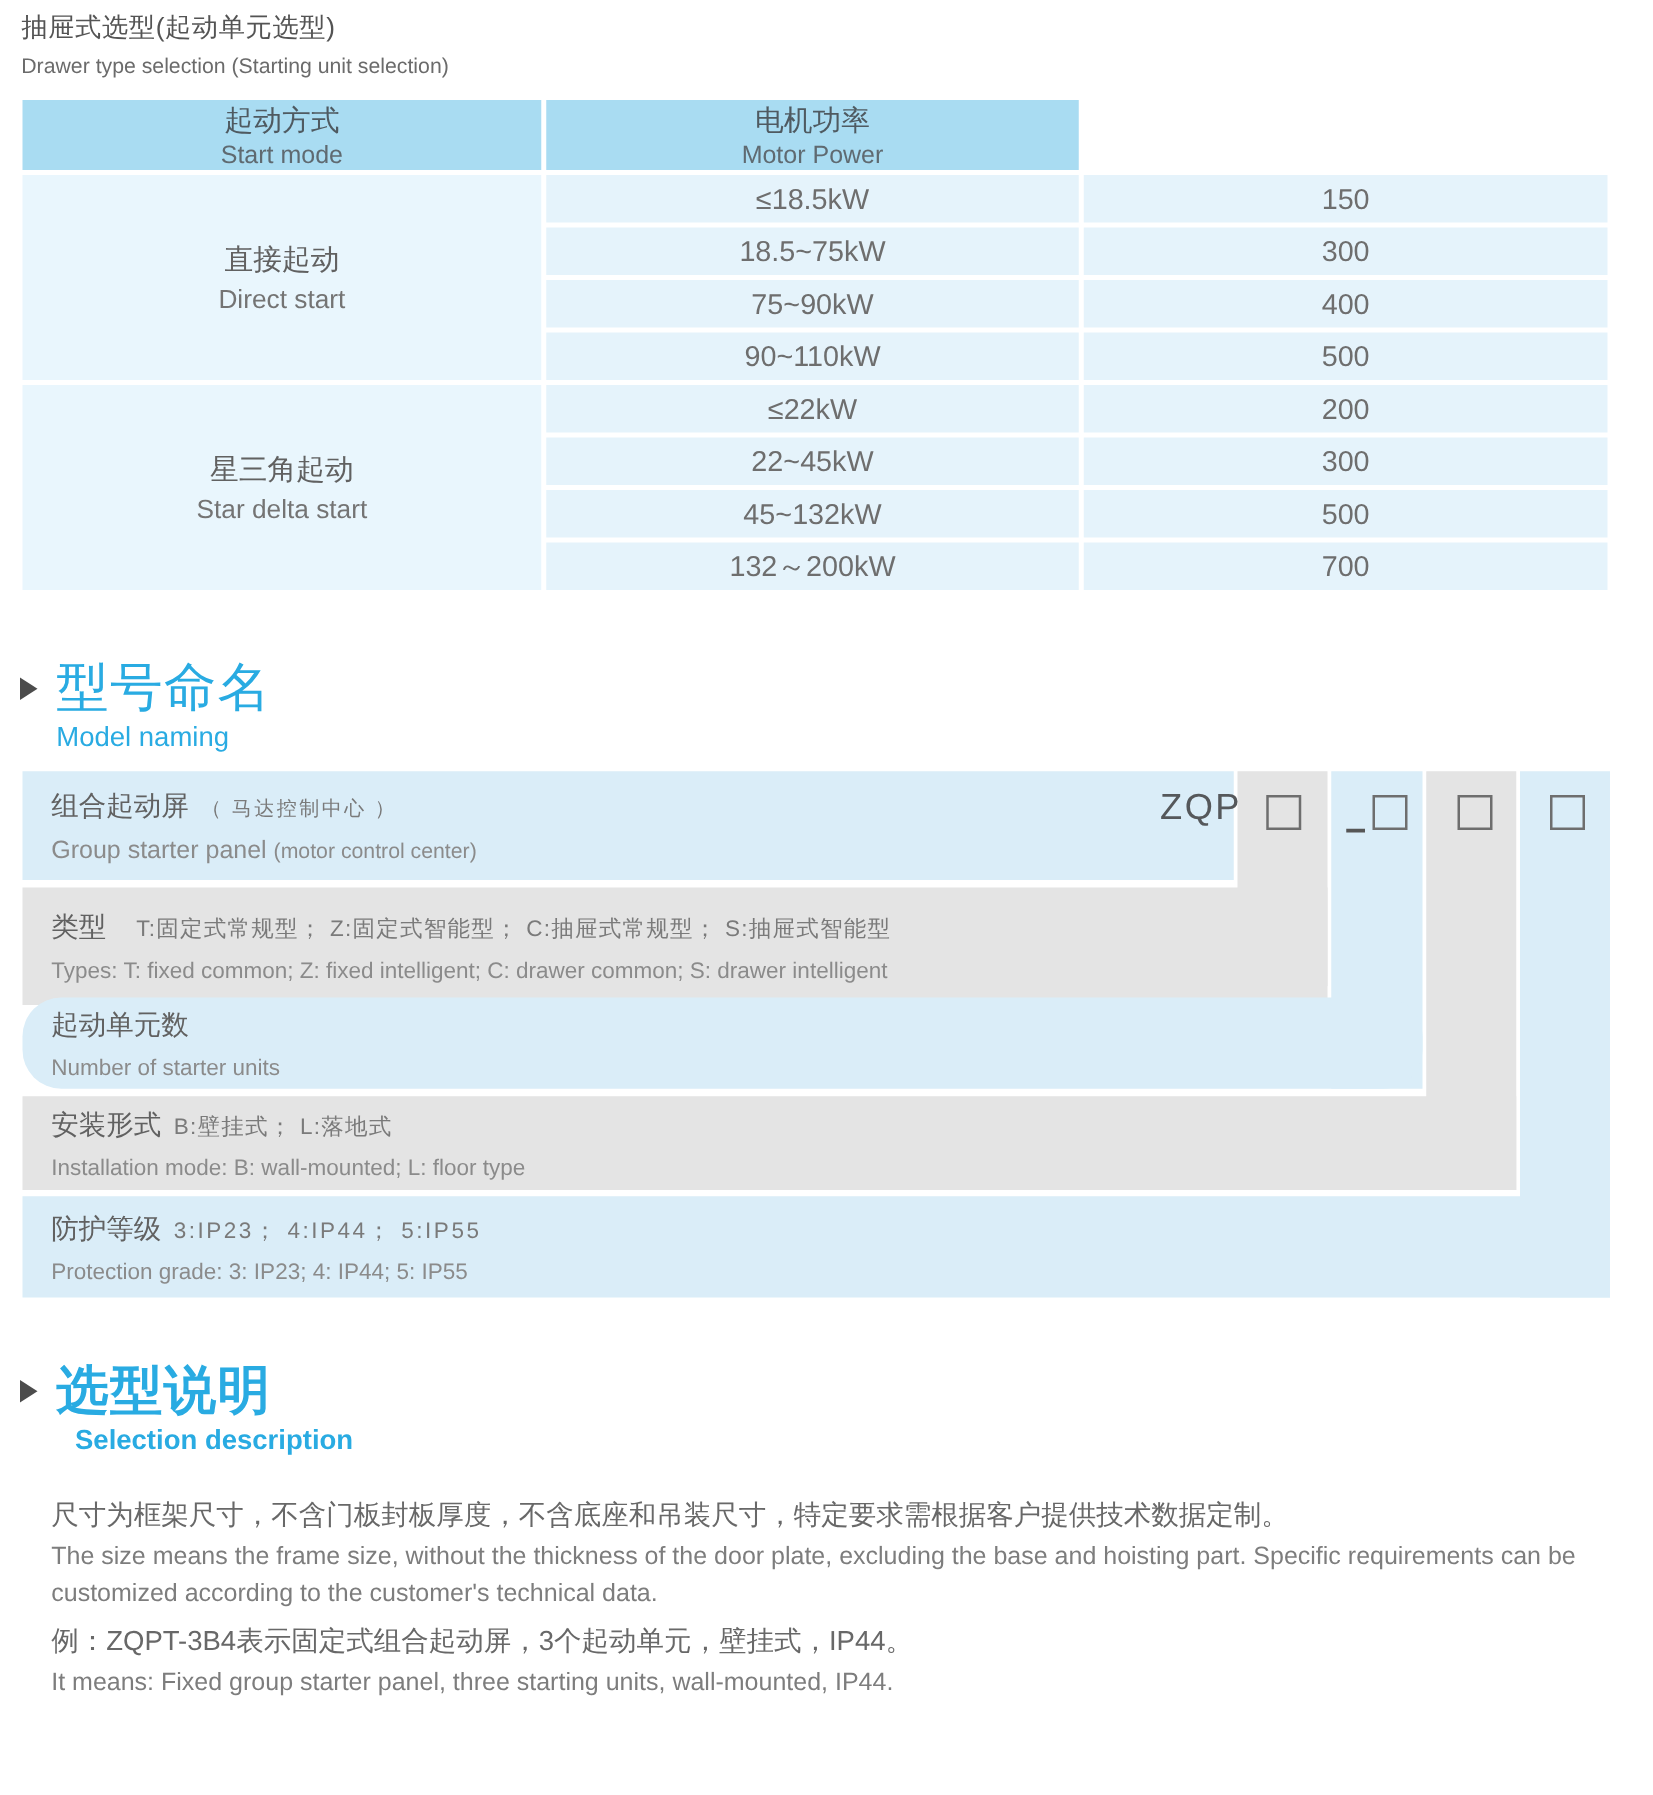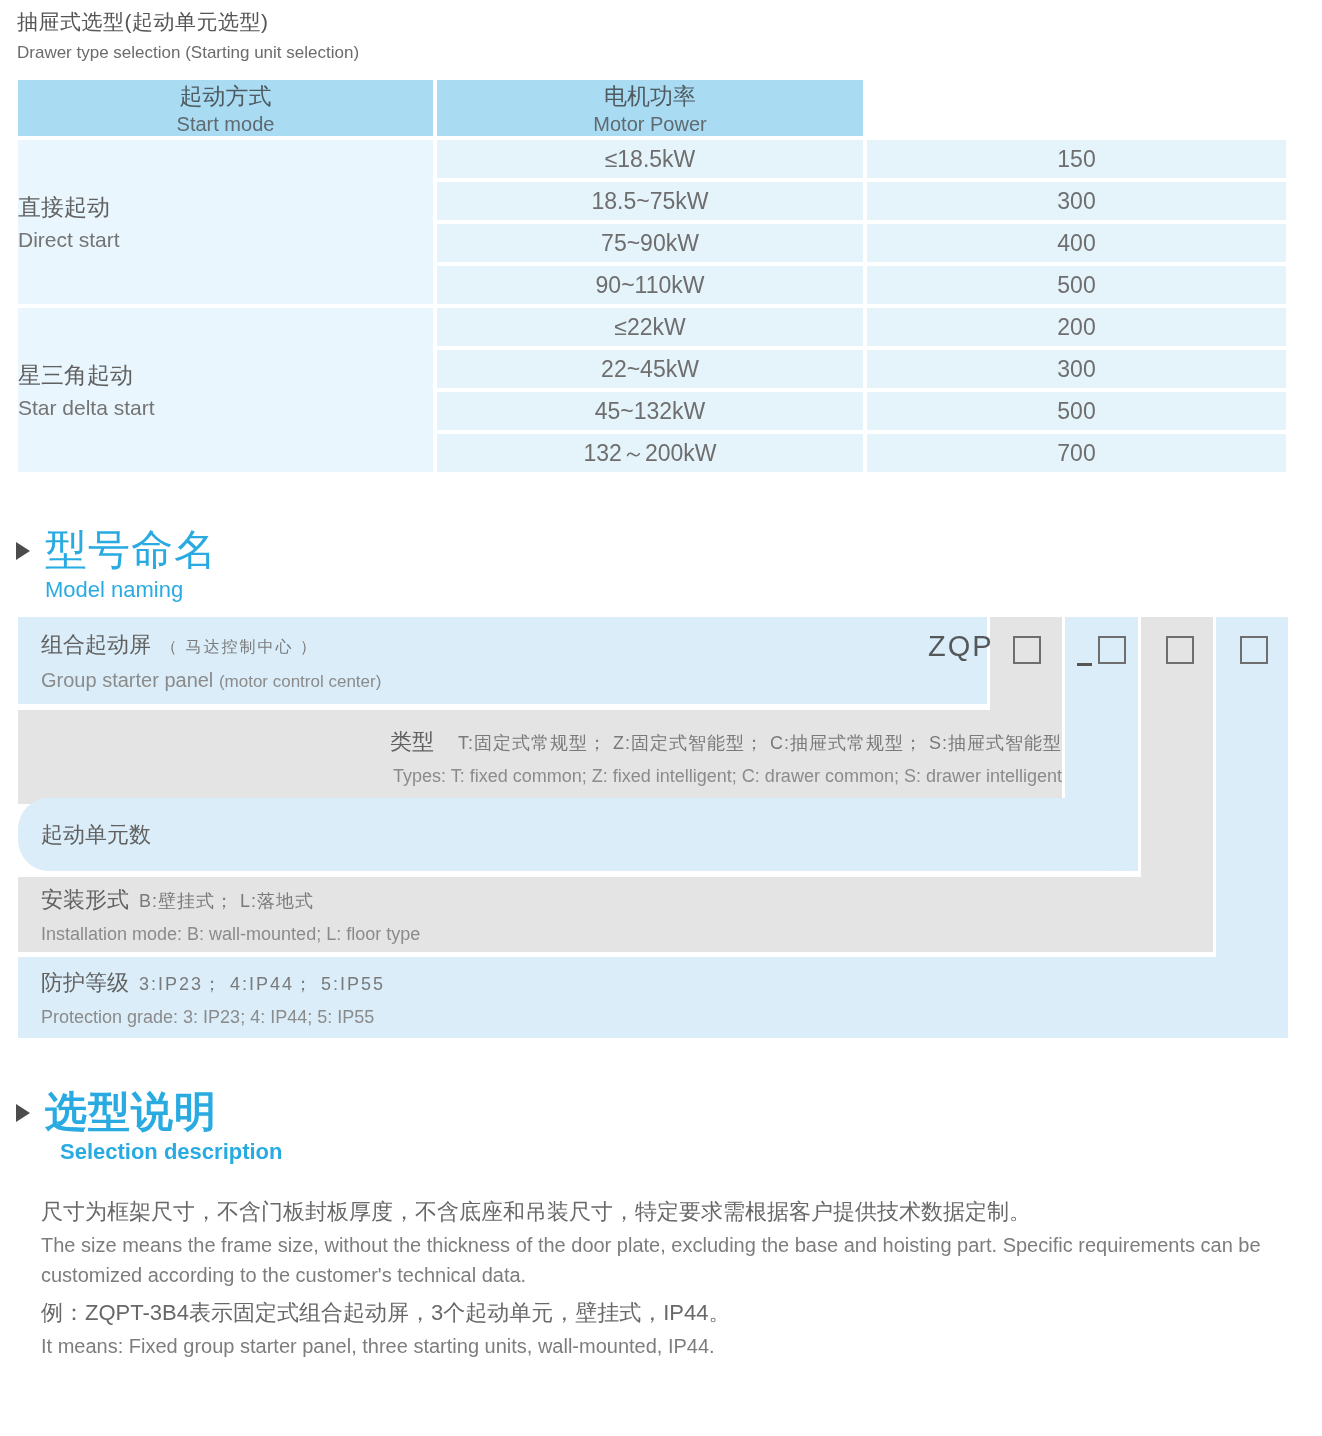--- a/index.html
+++ b/index.html
@@ -19,42 +19,42 @@
     left:18px;top:80px;
     display:grid;
     grid-template-columns:415px 426px 419px;
     grid-template-rows:56px repeat(8,38px);
     gap:4px;
   }
   .th{background:#a9dcf2;display:flex;flex-direction:column;align-items:center;justify-content:center;}
   .th-cn{font-size:23px;color:#4f5a61;}
   .th-en{font-size:20px;color:#5f6a71;margin-top:1px;}
   .cell{background:#e5f3fb;display:flex;align-items:center;justify-content:center;font-size:23px;color:#6e6e6e;}
-  .mode-cell{background:#e9f6fd;display:flex;flex-direction:column;justify-content:center;}
+  .mode-cell{background:#e9f6fd;display:flex;flex-direction:column;align-items:center;justify-content:center;}
   .mode-cn{font-size:23px;color:#616161;}
   .mode-en{font-size:21px;color:#747474;margin-top:5px;}
 
   
   .section-head{display:flex;align-items:flex-start;}
   .sec1{left:16px;top:528px;}
   .sec2{left:16px;top:1090px;font-weight:bold;}
   .tri-icon{width:0;height:0;border-left:14px solid #4c4c4c;border-top:9px solid transparent;border-bottom:9px solid transparent;margin-top:14px;}
   .sec-text{margin-left:15px;}
   .sec-cn{font-size:42px;color:#29abe2;line-height:1.05;letter-spacing:1px;}
   .sec-en{font-size:22px;color:#29abe2;margin-top:5px;}
   .sec2 .sec-en{margin-left:15px;}
 
   
   .diagram{left:0;top:617px;width:1322px;height:424px;}
   .band,.vcol{position:absolute;box-sizing:border-box;}
   .blue{background:#daedf8;}
   .gray{background:#e4e4e4;}
   .band{display:flex;flex-direction:column;justify-content:center;padding-left:23px;}
   .band1{left:18px;top:0;width:969px;height:87px;}
-  .band2{left:18px;top:93px;width:1044px;height:94px;text-align:right;}
+  .band2{left:18px;top:93px;width:1044px;height:94px;}
   .band3{left:18px;top:181px;width:1120px;height:73px;border-radius:31px;}
   .band4{left:18px;top:260px;width:1195px;height:75px;}
   .band5{left:18px;top:340px;width:1270px;height:81px;}
   .vcol1{left:990px;top:0;width:72px;height:172px;}
   .vcol2{left:1065px;top:0;width:73px;height:254px;}
   .vcol3{left:1141px;top:0;width:72px;height:335px;}
   .vcol4{left:1216px;top:0;width:72px;height:421px;}
   .b-cn{font-size:22px;color:#616161;}
   .b-cn .note{font-size:18px;color:#7a7a7a;margin-left:10px;letter-spacing:1px;}
   .band1 .b-cn .note{font-size:16px;letter-spacing:2px;}
@@ -138,20 +138,21 @@
     <div class="band band1 blue">
       <div class="b-cn"><span>组合起动屏</span><span class="note">（ 马达控制中心 ）</span></div>
       <div class="b-en"><span>Group starter panel </span><span class="note">(motor control center)</span></div>
     </div>
     <div class="band band2 gray">
       <div class="b-cn"><span>类型</span><span class="note">T:固定式常规型； Z:固定式智能型； C:抽屉式常规型； S:抽屉式智能型</span></div>
       <div class="b-en">Types: T: fixed common; Z: fixed intelligent; C: drawer common; S: drawer intelligent</div>
     </div>
     <div class="band band3 blue">
       <div class="b-cn"><span>起动单元数</span></div>
+      <div class="b-en">Number of starter units</div>
     </div>
     <div class="band band4 gray">
       <div class="b-cn"><span>安装形式</span><span class="note">B:壁挂式； L:落地式</span></div>
       <div class="b-en">Installation mode: B: wall-mounted; L: floor type</div>
     </div>
     <div class="band band5 blue">
       <div class="b-cn"><span>防护等级</span><span class="note">3:IP23； 4:IP44； 5:IP55</span></div>
       <div class="b-en">Protection grade:  3: IP23; 4: IP44; 5: IP55</div>
     </div>
 

